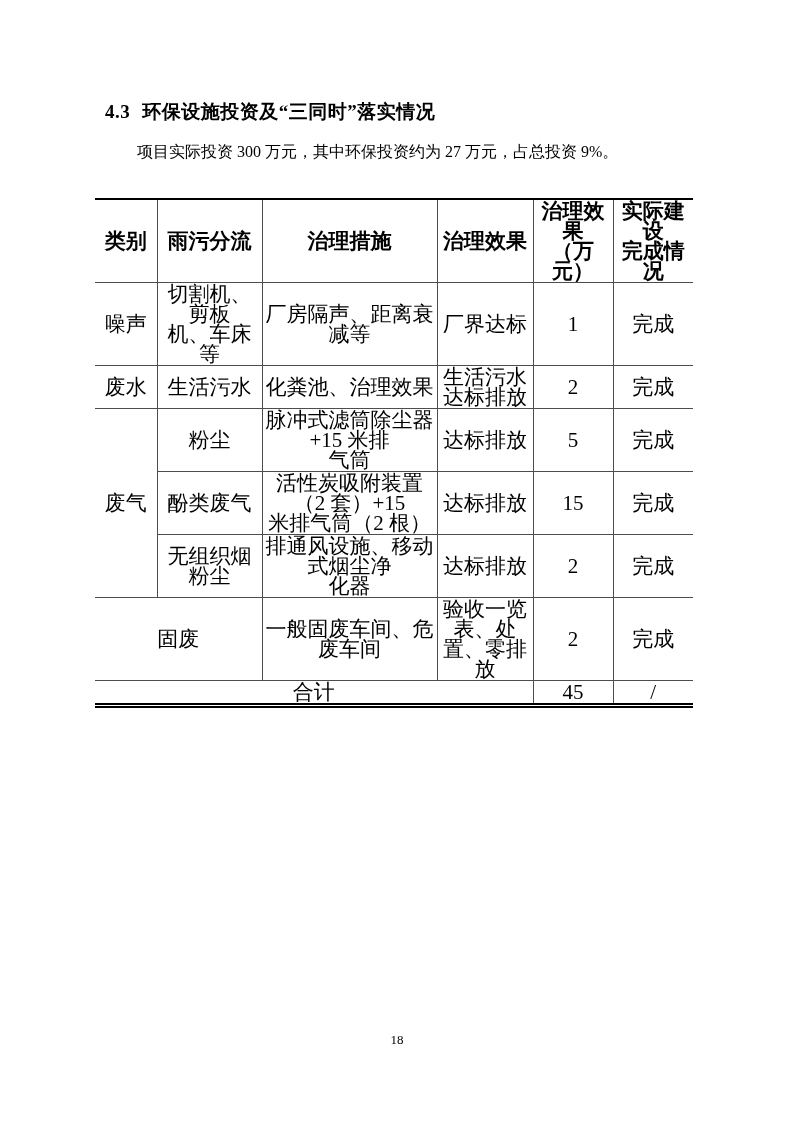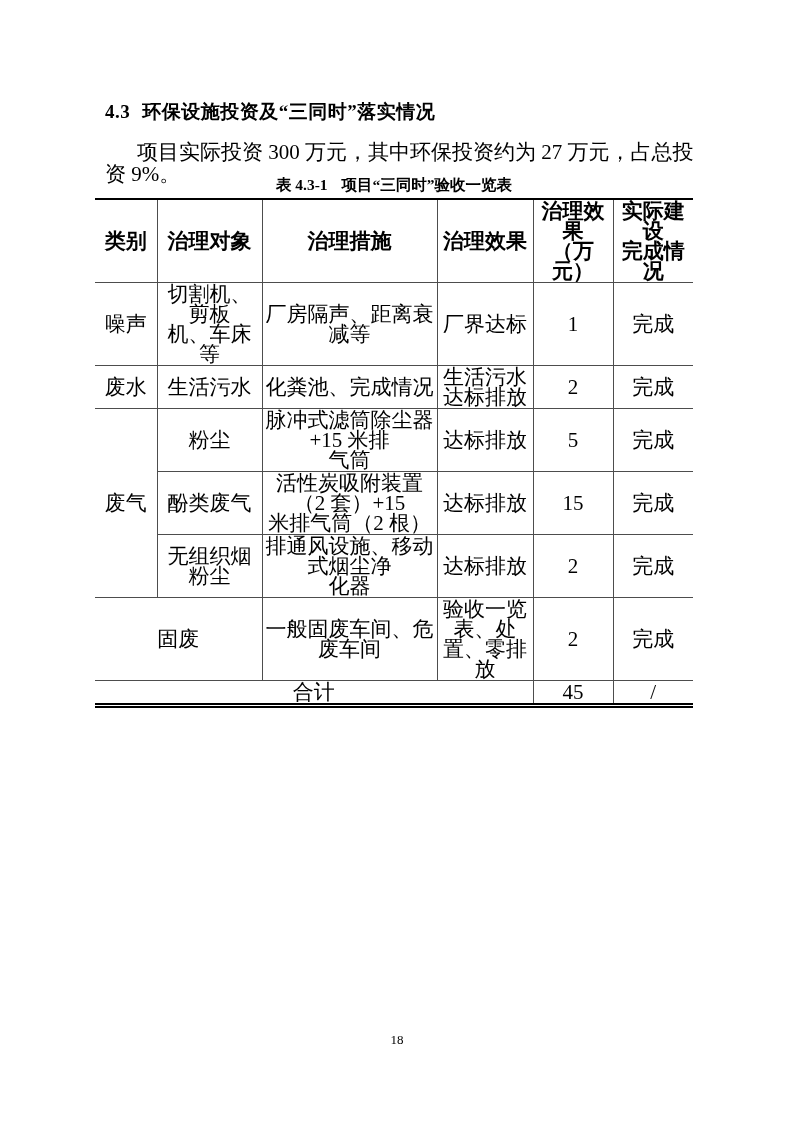--- a/index.html
+++ b/index.html
@@ -21,21 +21,21 @@
     font-weight: bold;
     letter-spacing: 0.5px;
     white-space: nowrap;
   }
   .heading .num { margin-right: 12px; }
   .para {
     position: absolute;
     left: 105px;
     top: 141px;
     width: 592px;
-    font-size: 21px;
+    font-size: 16px;
     line-height: 22px;
     text-indent: 32px;
   }
   .caption {
     position: absolute;
     left: 95px;
     top: 175px;
     width: 598px;
     text-align: center;
     font-size: 15.5px;
@@ -92,57 +92,54 @@
 <body>
 
 <div class="page">
 
   <div class="heading">
     <span class="num">4.3</span><span>环保设施投资及“三同时”落实情况</span>
   </div>
 
   <div class="para">项目实际投资 300 万元，其中环保投资约为 27 万元，占总投资 9%。</div>
 
-  <div class="caption">
-    <span class="cap-label">表 4.3-1</span><span>项目“三同时”验收一览表</span>
-  </div>
 
   <table class="acceptance">
     <colgroup>
       <col class="c1">
         <col class="c2">
         <col class="c3">
         <col class="c4">
         <col class="c5">
         <col class="c6">
     </colgroup>
     <tbody>
       <tr class="hdr">
         <th>类别</th>
-        <th>治理对象</th>
+        <th>雨污分流</th>
         <th>治理措施</th>
         <th>治理效果</th>
         <th>治理效果
 （万元）</th>
         <th>实际建设
 完成情况</th>
       </tr>
       <tr class="r-tall">
         <td>噪声</td>
         <td>切割机、剪板
 机、车床等</td>
         <td>厂房隔声、距离衰减等</td>
         <td>厂界达标</td>
         <td>1</td>
         <td>完成</td>
       </tr>
       <tr class="r-mid">
         <td>废水</td>
         <td>生活污水</td>
-        <td>化粪池、完成情况</td>
+        <td>化粪池、治理效果</td>
         <td>生活污水
 达标排放</td>
         <td>2</td>
         <td>完成</td>
       </tr>
       <tr class="r-tall">
         <td rowspan="3">废气</td>
         <td>粉尘</td>
         <td>脉冲式滤筒除尘器+15 米排
 气筒</td>

